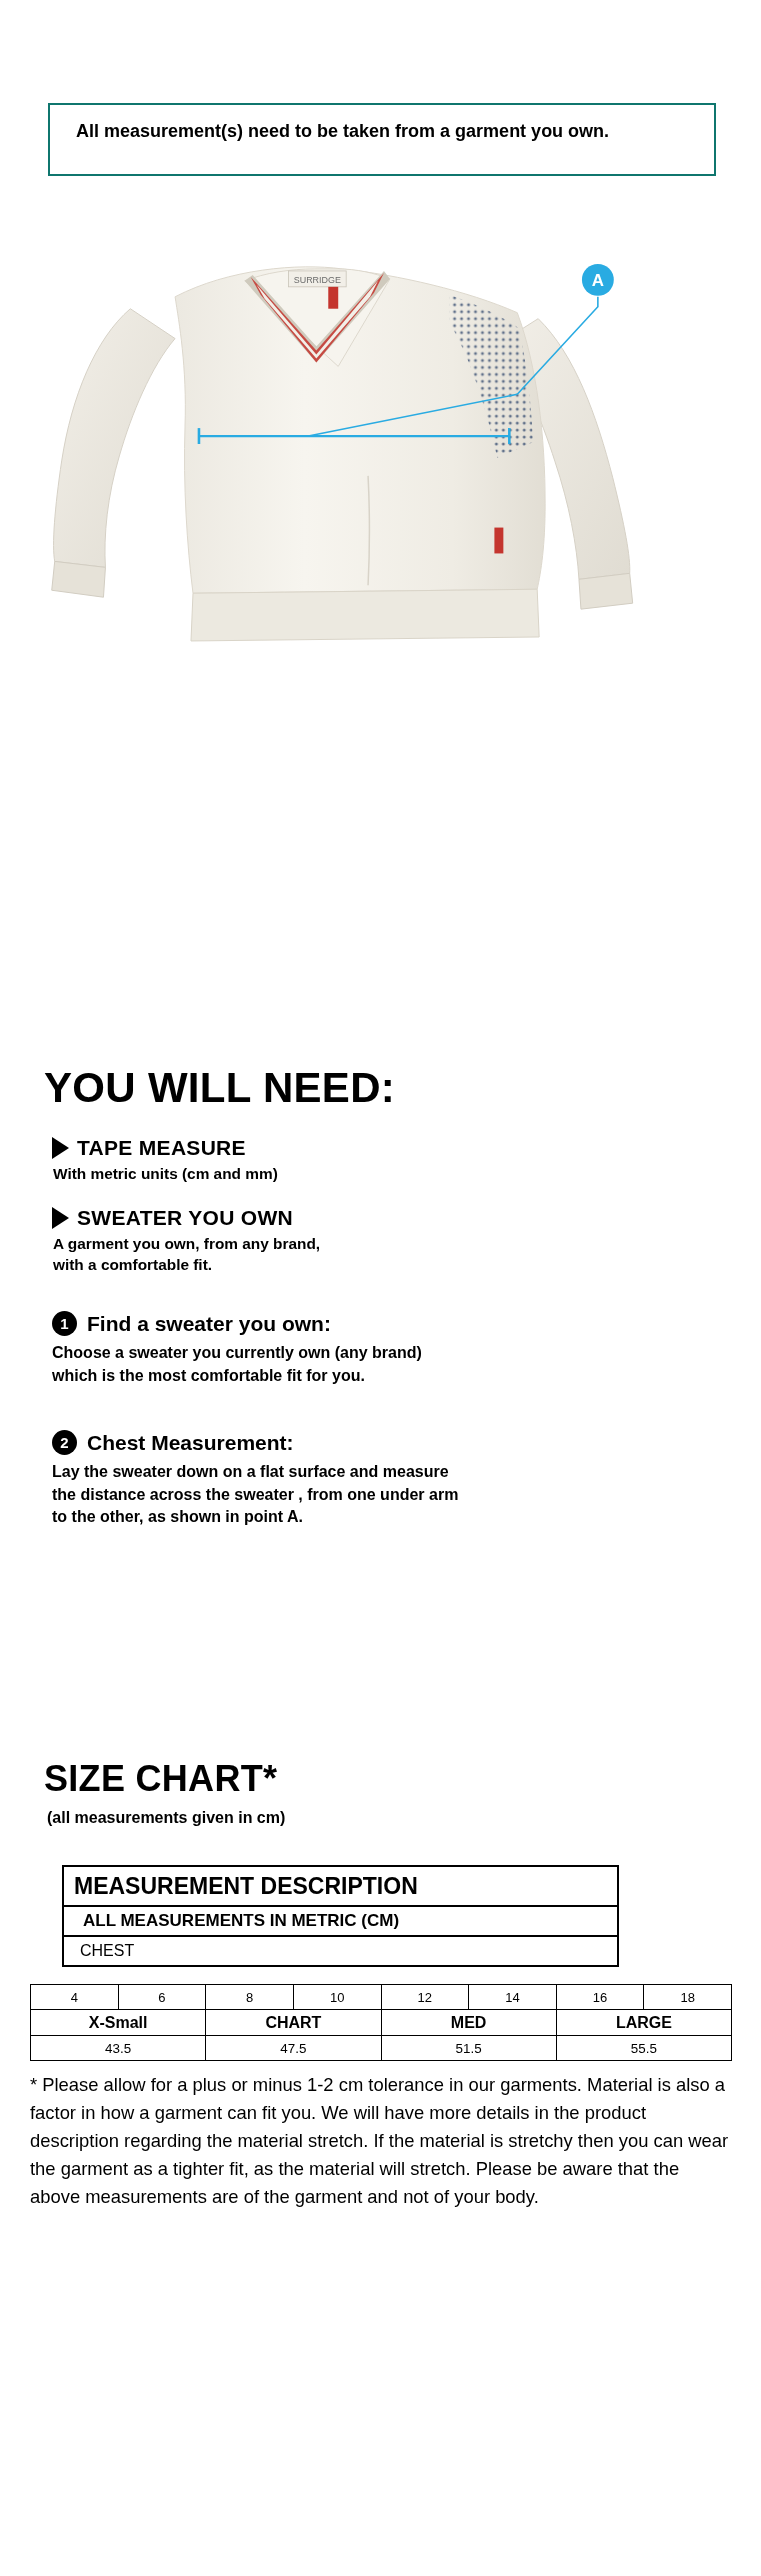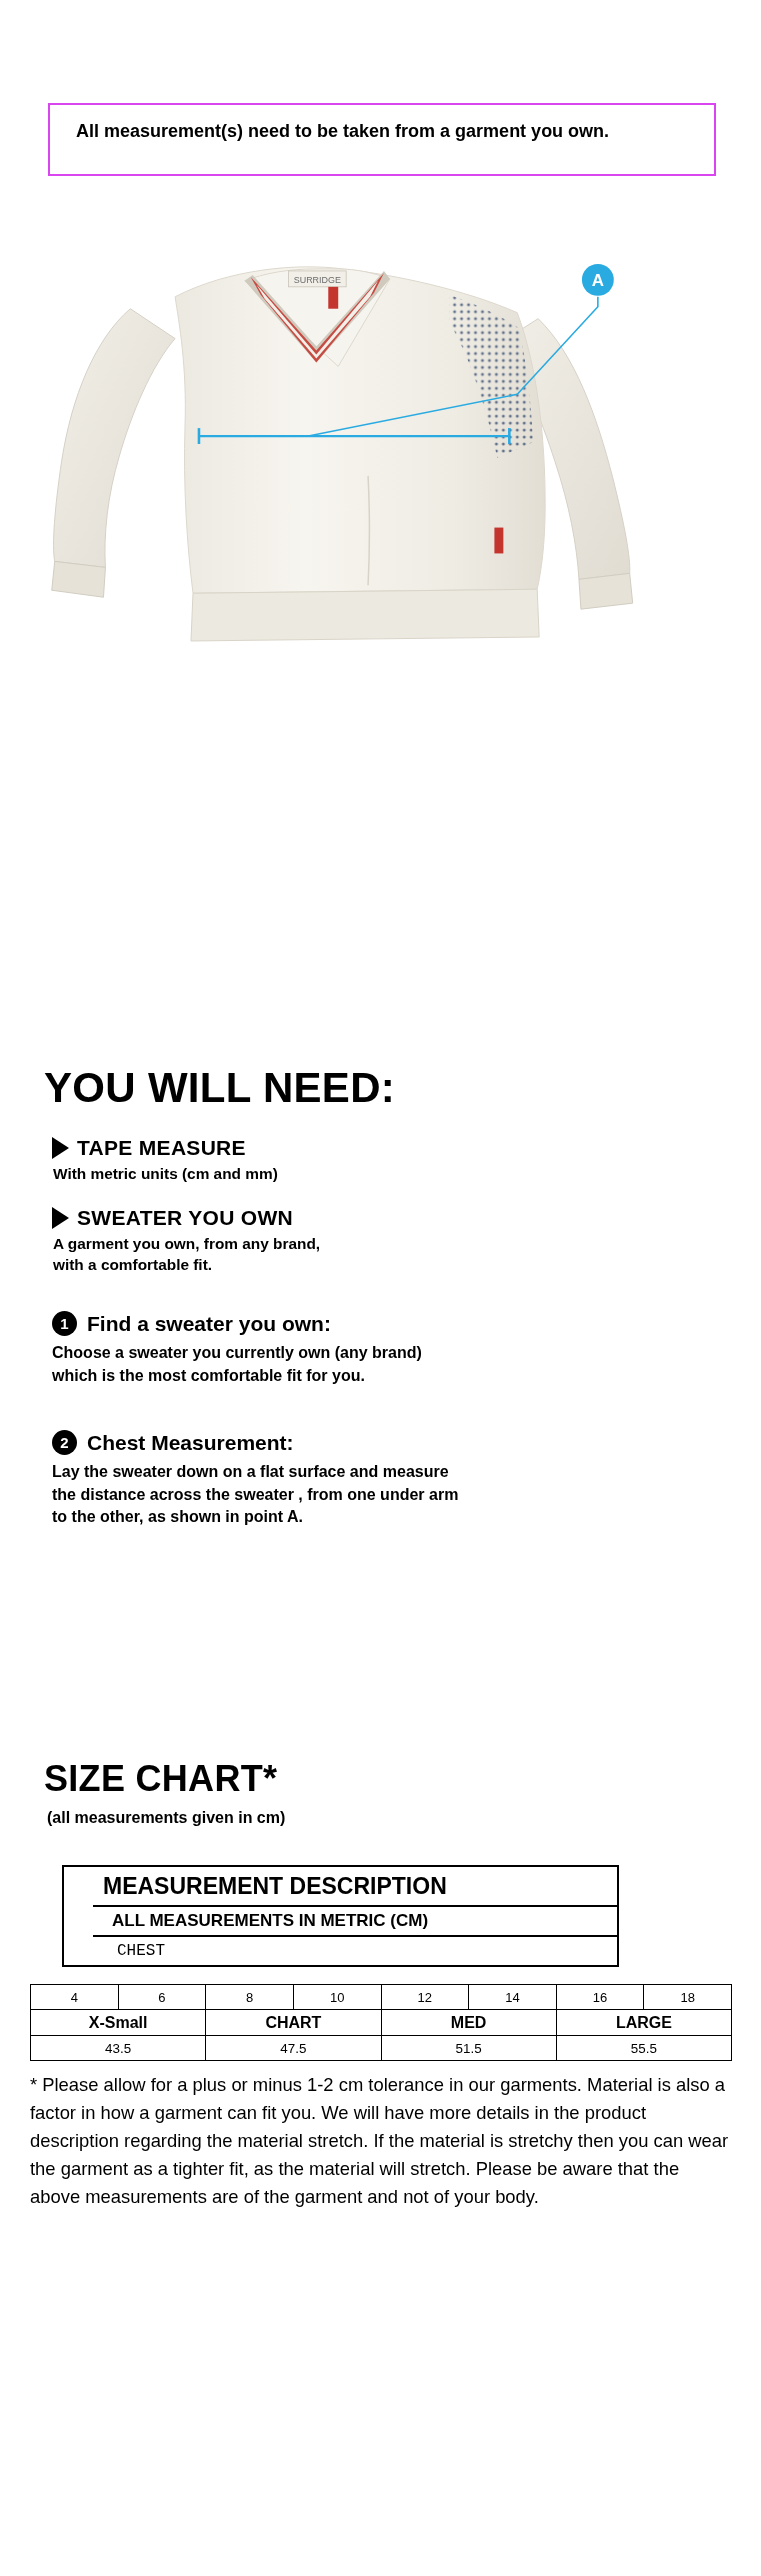--- a/index.html
+++ b/index.html
@@ -35,21 +35,21 @@
     font-family: "Liberation Sans", sans-serif;
   }
 
   
   .notice-box {
     position: absolute;
     top: 103px;
     left: 48px;
     width: 668px;
     height: 73px;
-    border: 2px solid #d946ef;
+    border: 2px solid #0f766e;
     box-sizing: border-box;
   }
   .notice-text {
     position: absolute;
     top: 14px;
     left: 26px;
     width: 619px;
     font-size: 18px;
     font-weight: bold;
     line-height: 1.35;
@@ -150,21 +150,20 @@
     top: 1865px;
     left: 62px;
     width: 557px;
     border: 2px solid #000;
     border-collapse: collapse;
     box-sizing: border-box;
   }
   .desc-row {
     border-bottom: 2px solid #000;
     box-sizing: border-box;
-    margin-left: 29px;
   }
   .desc-row:last-child { border-bottom: none; }
   .desc-r1 {
     height: 38px;
     font-size: 23px;
     font-weight: bold;
     padding-left: 10px;
     display: flex;
     align-items: center;
   }
@@ -172,24 +171,23 @@
     height: 28px;
     font-size: 17px;
     font-weight: bold;
     padding-left: 19px;
     display: flex;
     align-items: center;
   }
   .desc-r3 {
     height: 28px;
     font-size: 16px;
-    padding-left: 24px;
-    display: flex;
-    align-items: center;
-    font-family: Liberation Mono, monospace;
+    padding-left: 16px;
+    display: flex;
+    align-items: center;
   }
 
   
   .size-table {
     position: absolute;
     top: 1984px;
     left: 30px;
     width: 702px;
     border-collapse: collapse;
     table-layout: fixed;

